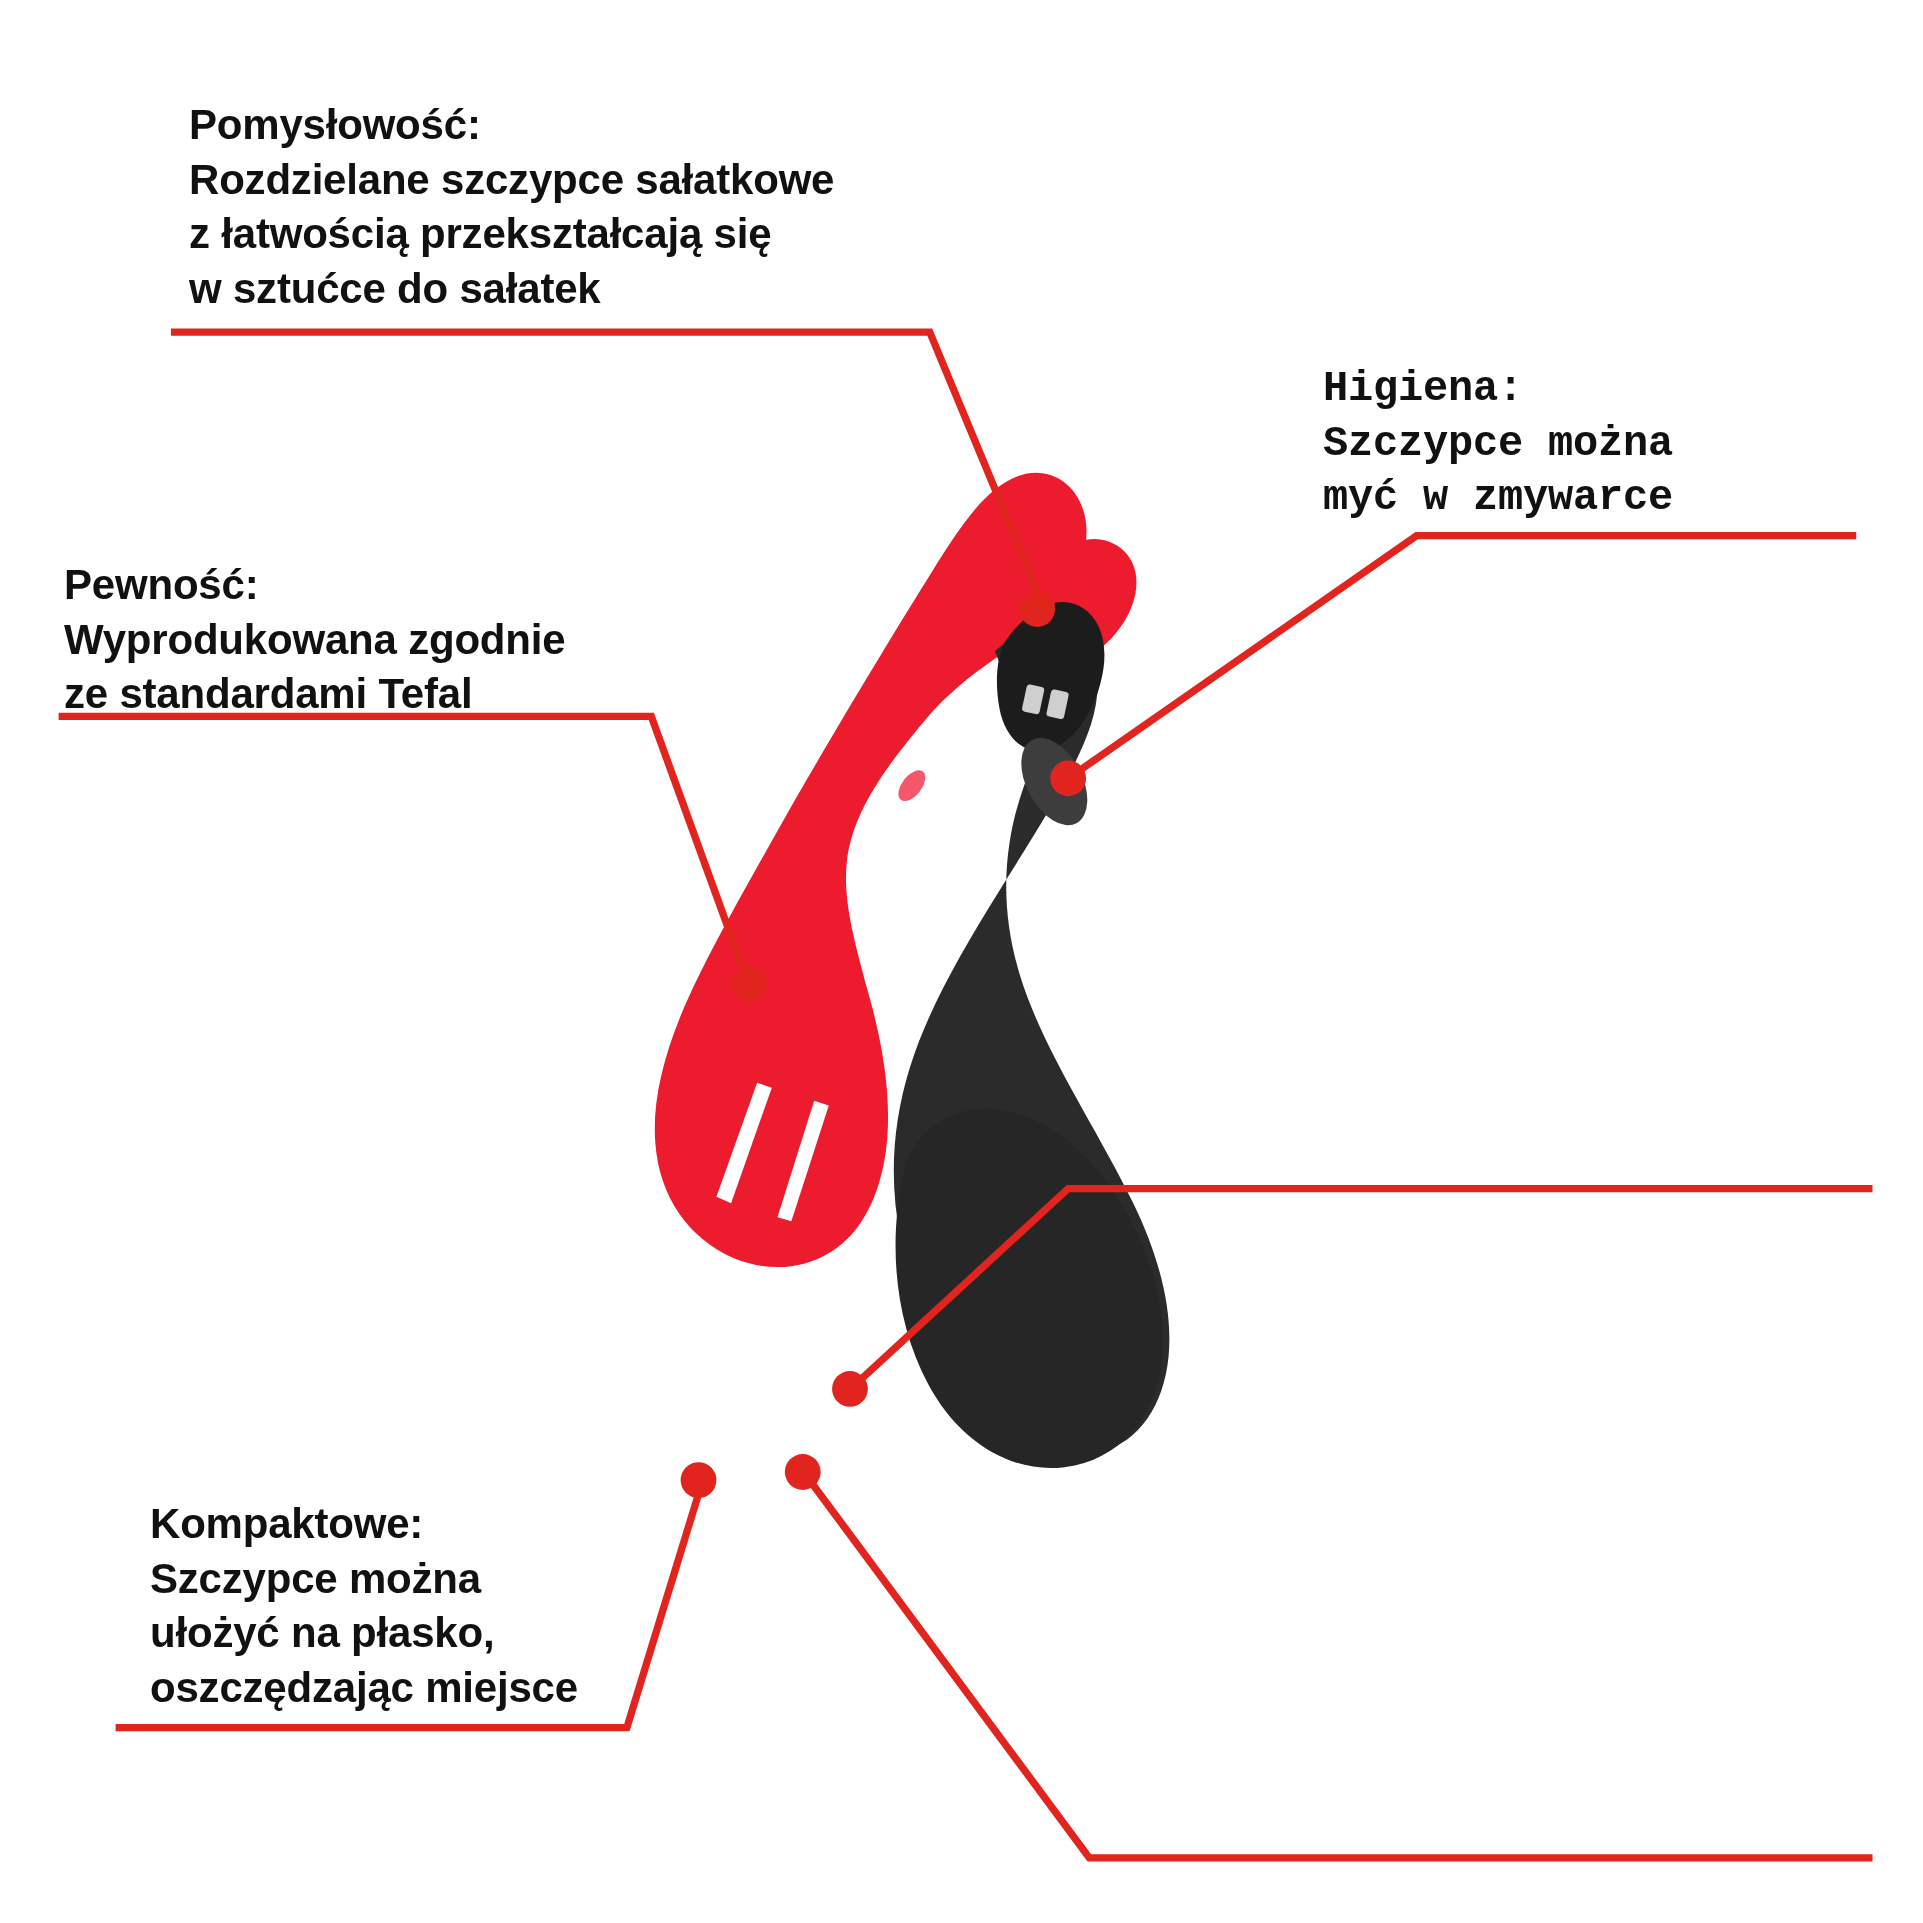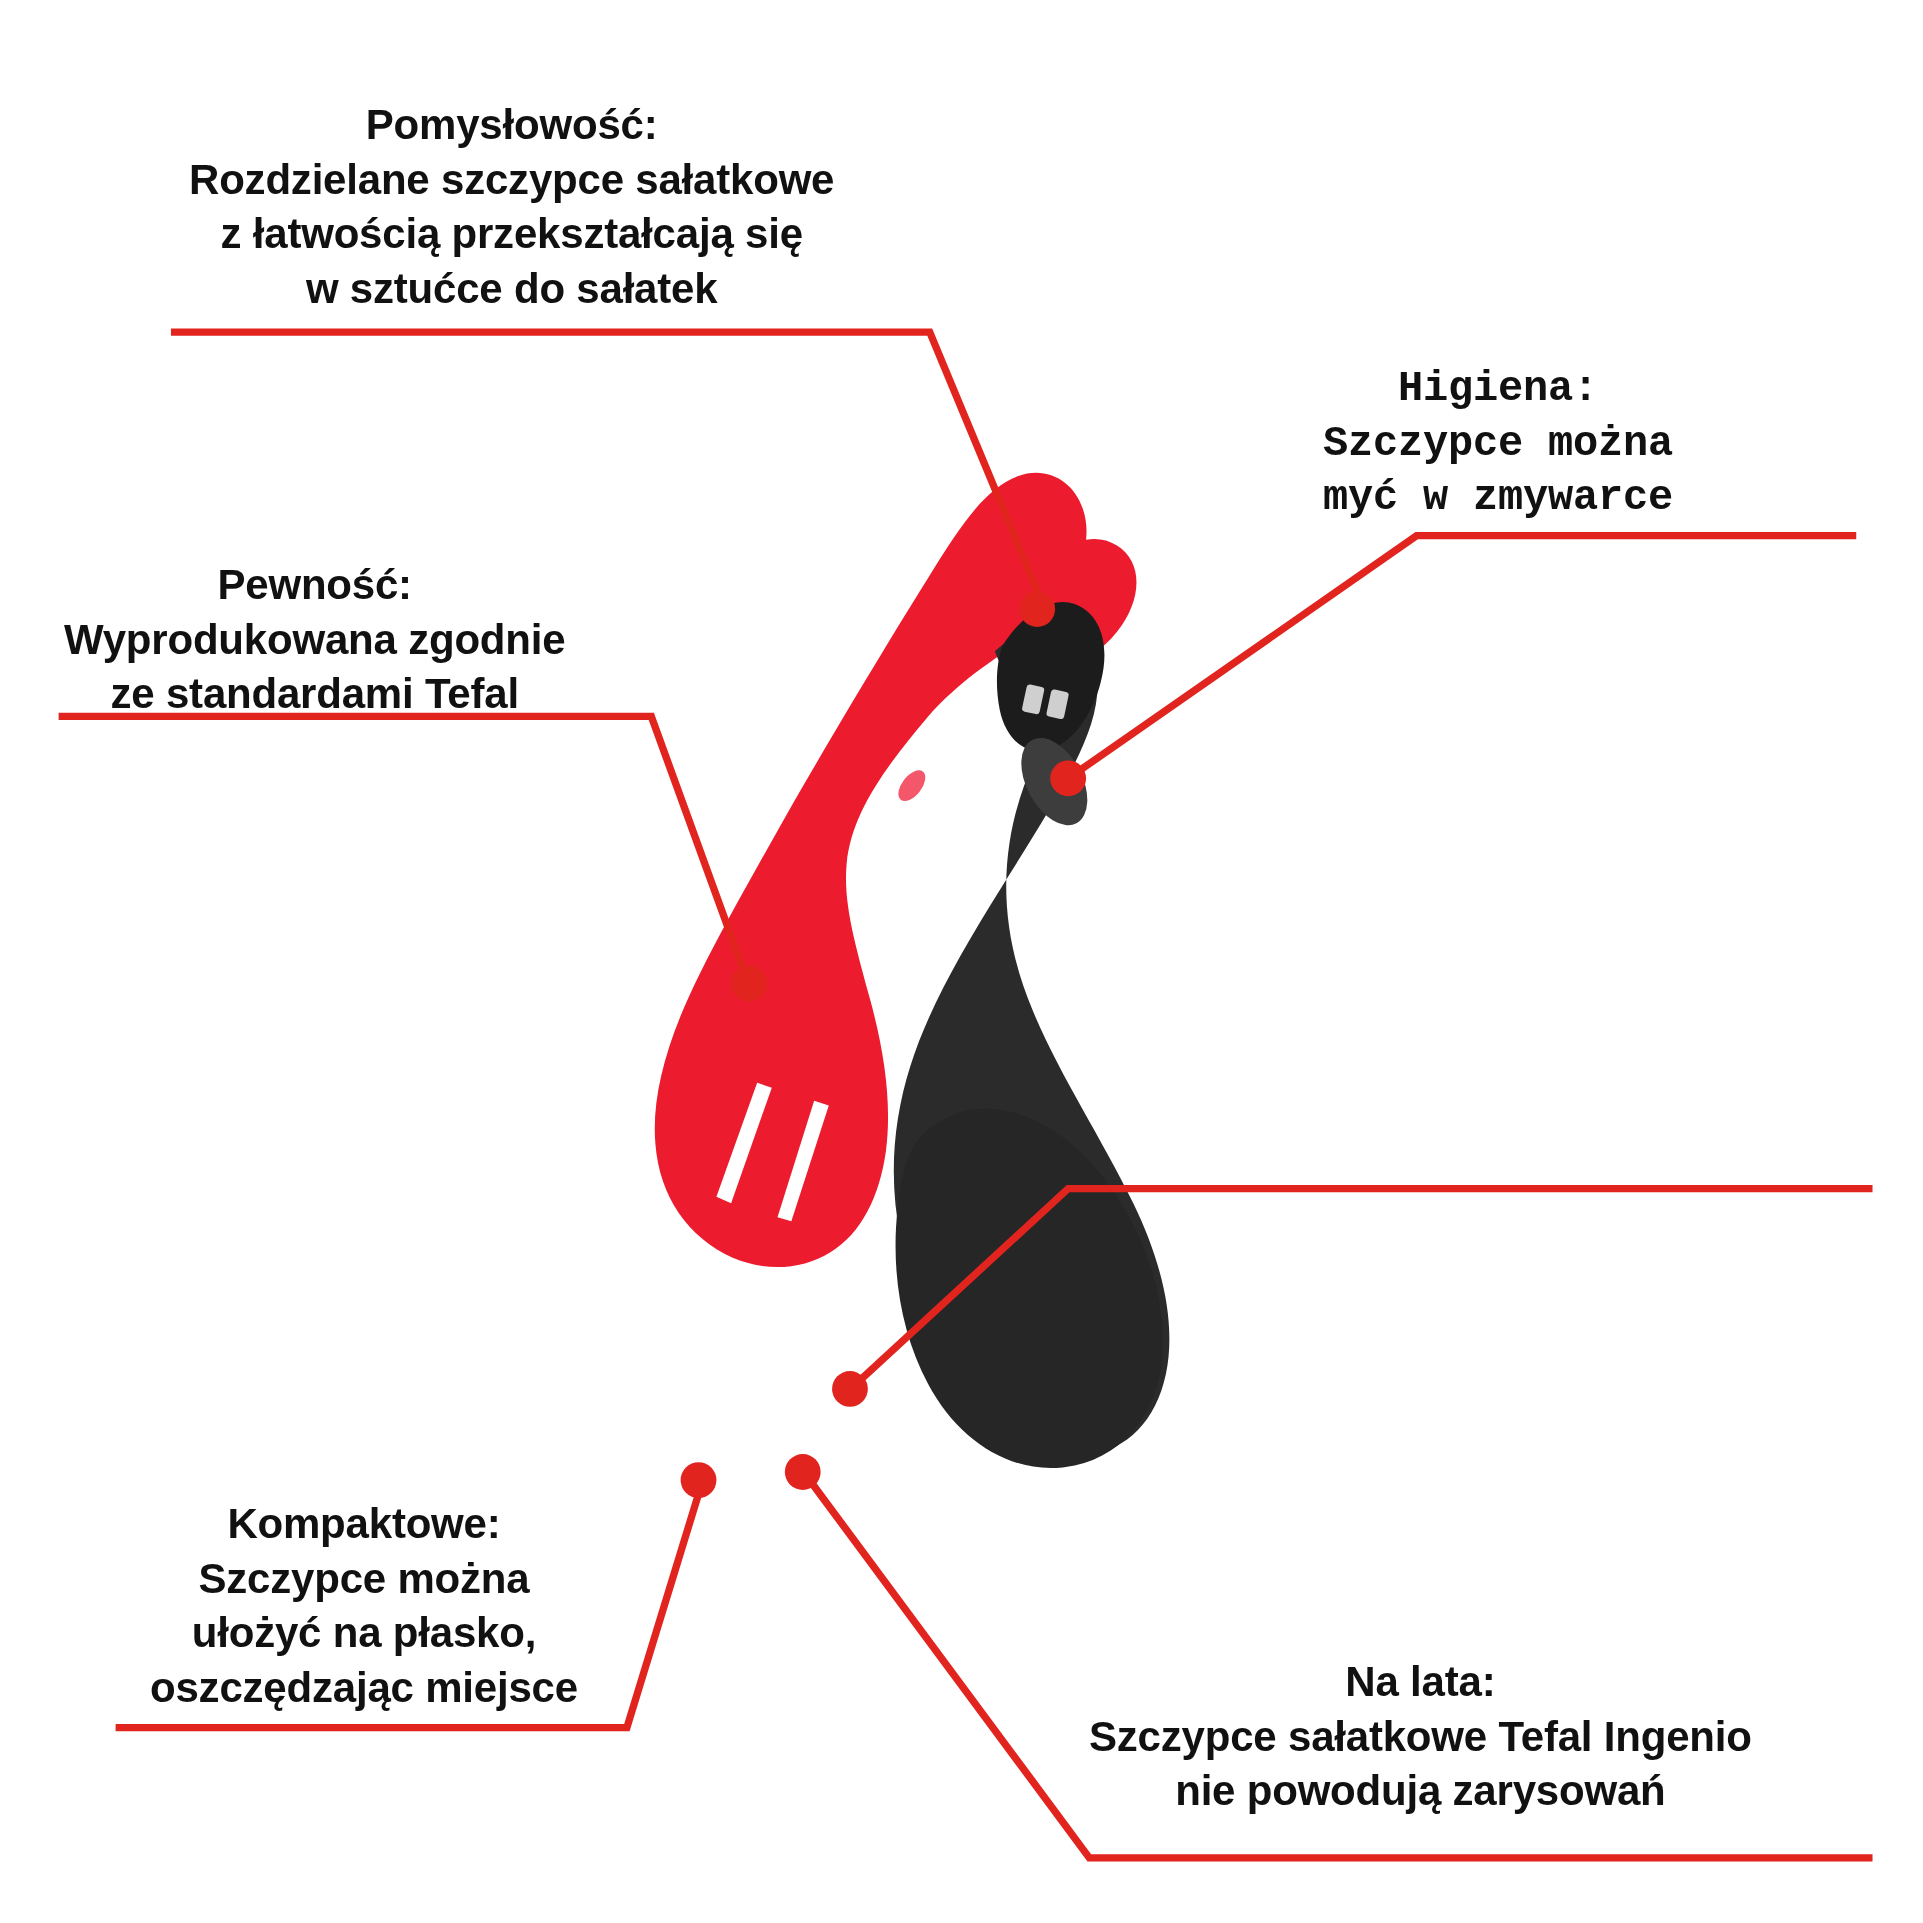--- a/index.html
+++ b/index.html
@@ -7,21 +7,20 @@
     padding: 0;
     background: #ffffff;
   }
   #stage {
     position: relative;
     width: 1923px;
     height: 1923px;
     background: #ffffff;
     overflow: hidden;
     font-family: "Liberation Sans", sans-serif;
-    text-align: center;
   }
   .callout {
     position: absolute;
     font-family: "Liberation Sans", sans-serif;
     font-weight: bold;
     color: #111111;
     font-size: 42px;
     line-height: 1.30;
     white-space: pre-line;
     letter-spacing: -0.2px;
@@ -148,18 +147,15 @@
   <div class="callout" id="co-1">Higiena:
 Szczypce można
 myć w zmywarce</div>
   <div class="callout" id="co-2">Pewność:
 Wyprodukowana zgodnie
 ze standardami Tefal</div>
   <div class="callout" id="co-4">Kompaktowe:
 Szczypce można
 ułożyć na płasko,
 oszczędzając miejsce</div>
-  <div class="callout" id="co-5">Na lata:
-Szczypce sałatkowe Tefal Ingenio
-nie powodują zarysowań</div>
 
 </div>
 
 
 </body></html>

